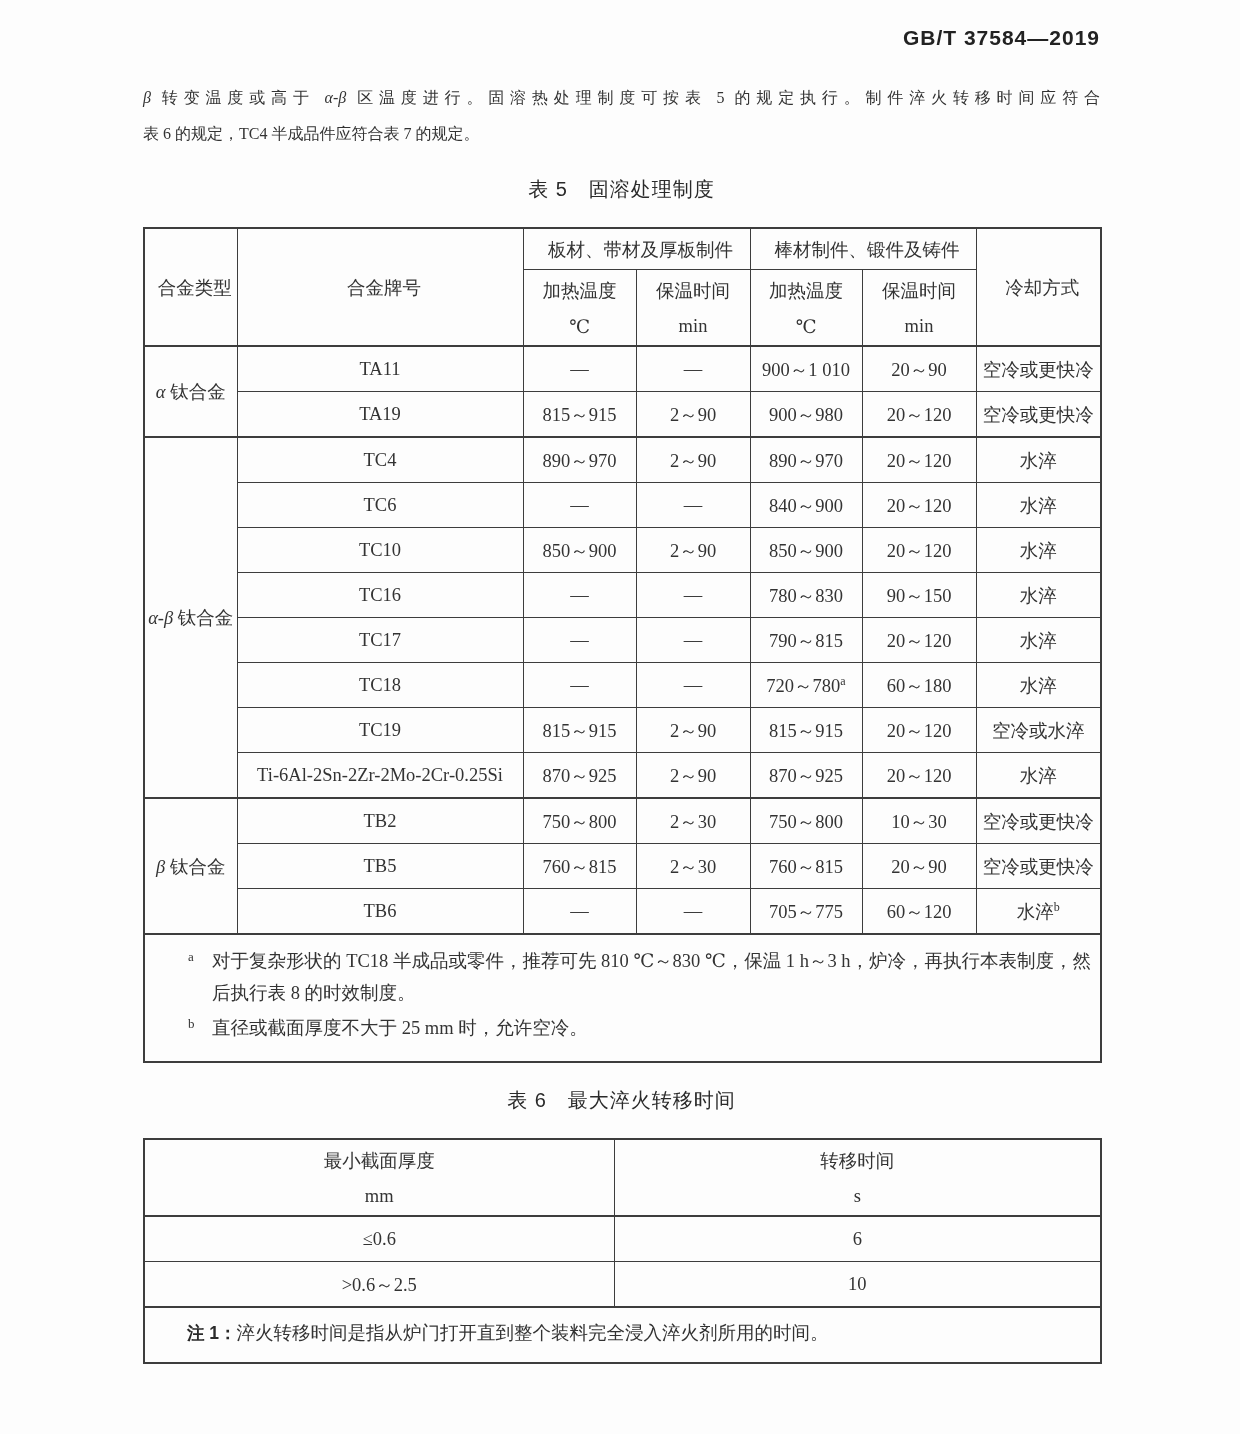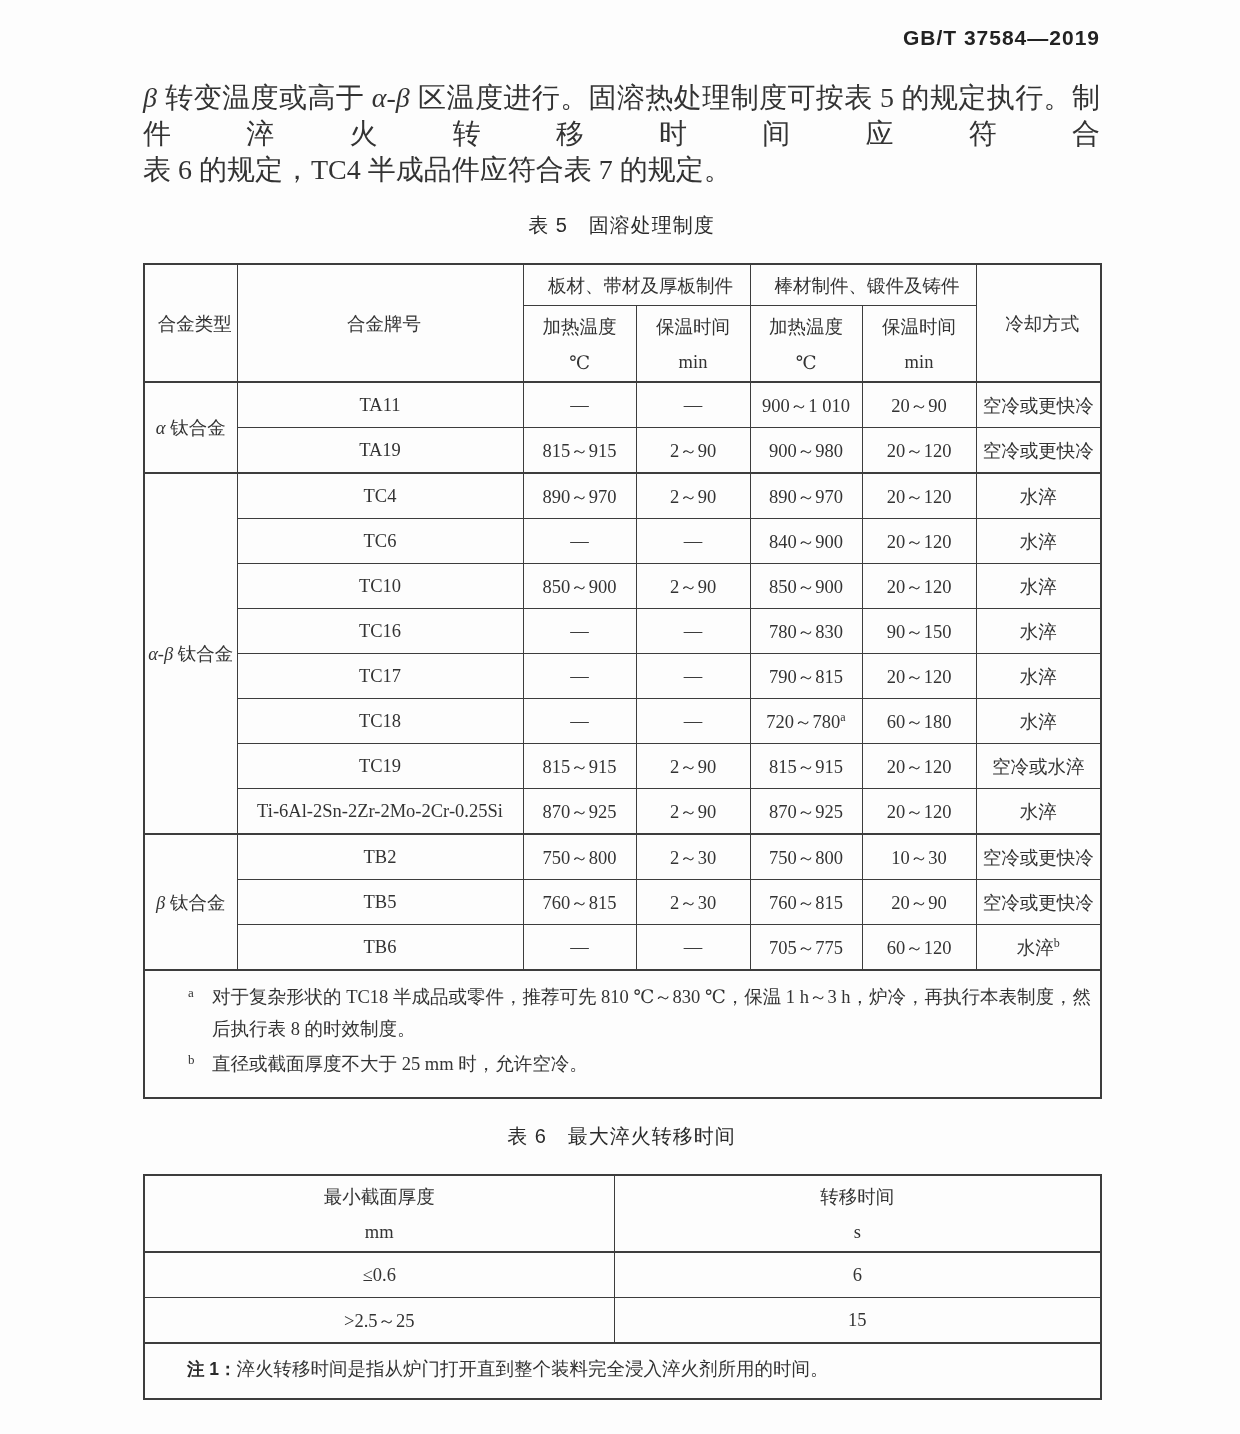--- a/index.html
+++ b/index.html
@@ -8,21 +8,21 @@
     font-family:"Liberation Serif","DejaVu Serif",serif;
     color:#303030;
   }
   .page{padding:26px 140px 0 143px;width:957px;box-sizing:content-box;}
 
   .doc-number{
     text-align:right;font-weight:bold;font-size:21px;letter-spacing:1px;
     font-family:Liberation Sans, sans-serif;color:#222;
   }
 
-  .para{margin-top:30px;font-size:28px;line-height:36px;color:#333;}
+  .para{margin-top:30px;font-size:16px;line-height:36px;color:#333;}
   .para .l1{text-align:justify;text-align-last:justify;}
   .para i{font-style:italic;padding-right:1px;}
 
   .tbl-title{
     margin-top:24px;text-align:center;font-weight:normal;font-size:20px;
     font-family:"Liberation Sans","DejaVu Sans",sans-serif;color:#2a2a2a;
     letter-spacing:1px;
   }
   .tbl-title.t6t{}
 
@@ -252,22 +252,22 @@
           <div class="h2">s</div>
         </th>
       </tr>
     </thead>
     <tbody id="t6-body">
         <tr>
           <td class="bt2">≤0.6</td>
           <td class="bt2">6</td>
         </tr>
         <tr>
-          <td>&gt;2.5～25</td>
-          <td>15</td>
+          <td>&gt;0.6～2.5</td>
+          <td>10</td>
         </tr>
       </tbody>
     <tbody>
       <tr>
         <td colspan="2" class="notes-cell bt2">
           <div>
             <span class="note-label">注 1：</span><span>淬火转移时间是指从炉门打开直到整个装料完全浸入淬火剂所用的时间。</span>
           </div>
 
         </td>

